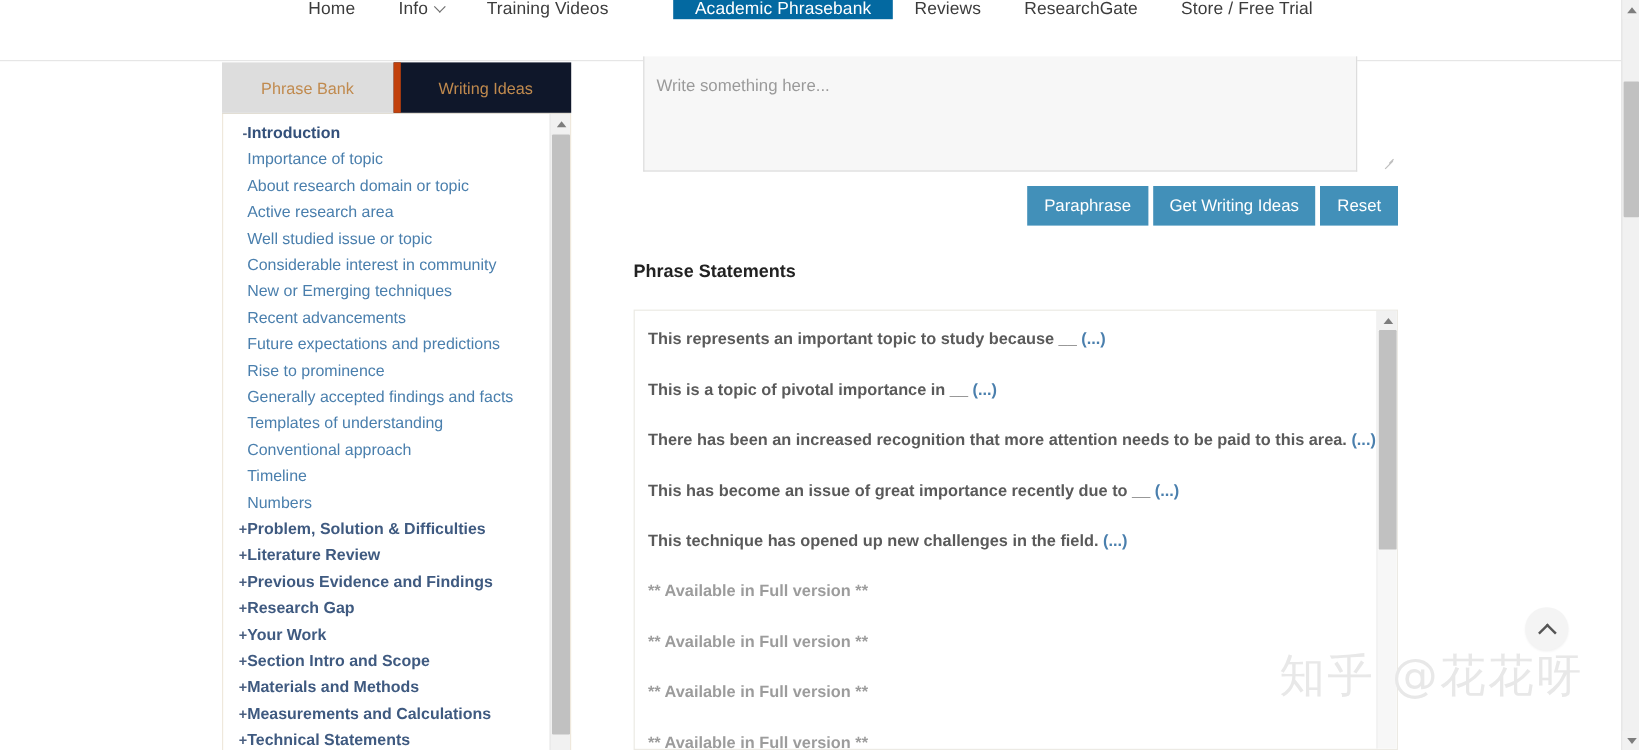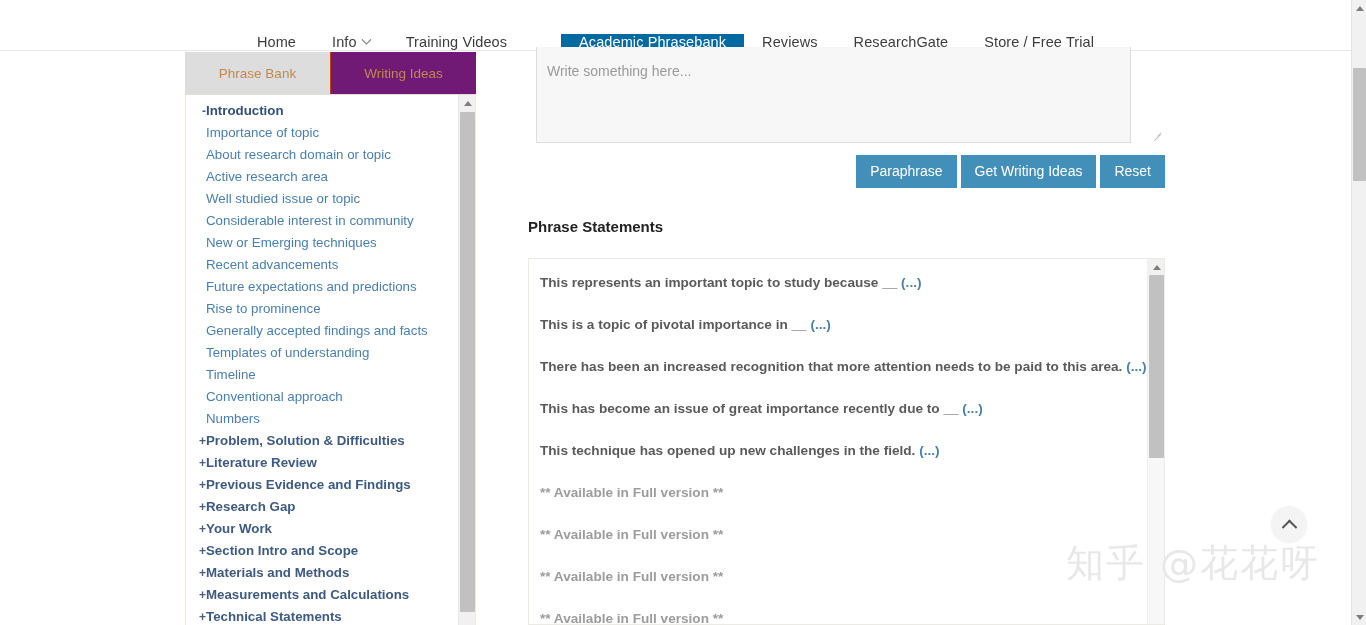--- a/index.html
+++ b/index.html
@@ -52,21 +52,21 @@
     border-bottom: 1px solid #e2ded4;
   }
   .side-tab {
     flex: 1;
     display: flex; align-items: center; justify-content: center;
     font-size: 13.5px;
     color: #c08a4e;
     cursor: pointer;
   }
   .side-tab.active { background: #dddddd; }
-  .side-tab.inactive { background: #701a75; border-left: 1px solid #c2410c; }
+  .side-tab.inactive { background: #0f172a; border-left: 6px solid #c2410c; }
 
   .side-list-wrap {
     position: relative;
     height: 530px;
     background: #ffffff;
     border-left: 1px solid #efe8dc;
     border-right: 1px solid #efe8dc;
     overflow: hidden;
   }
   .side-list {
@@ -251,21 +251,21 @@
     letter-spacing: 2px;
     white-space: nowrap;
     user-select: none;
     font-family: "DejaVu Sans", sans-serif;
   }
 </style>
 </head>
 <body>
 
 <div class="topnav">
-  <div id="nav-slot" style="display:flex;align-items:flex-end;">
+  <div id="nav-slot" style="display:flex;align-items:flex-start;">
       <div class="nav-item">
         <span>Home</span>
       </div>
       <div class="nav-item">
         <span>Info</span>
         <span class="chev"></span>
       </div>
       <div class="nav-item">
         <span>Training Videos</span>
       </div>
@@ -327,24 +327,24 @@
         <li class="side-li child">
           <span class="txt">Rise to prominence</span>
         </li>
         <li class="side-li child">
           <span class="txt">Generally accepted findings and facts</span>
         </li>
         <li class="side-li child">
           <span class="txt">Templates of understanding</span>
         </li>
         <li class="side-li child">
+          <span class="txt">Conventional approach</span>
+        </li>
+        <li class="side-li child">
           <span class="txt">Timeline</span>
-        </li>
-        <li class="side-li child">
-          <span class="txt">Conventional approach</span>
         </li>
         <li class="side-li child">
           <span class="txt">Numbers</span>
         </li>
         <li class="side-li cat">
           <span class="mark">+</span>
           <span class="txt">Problem, Solution &amp; Difficulties</span>
         </li>
         <li class="side-li cat">
           <span class="mark">+</span>

